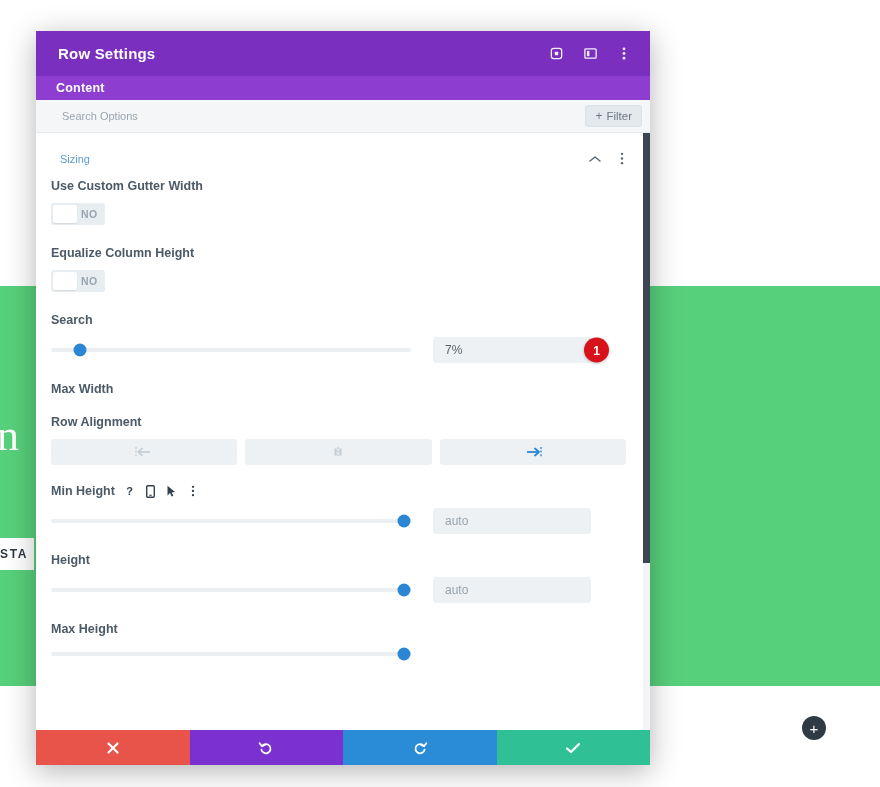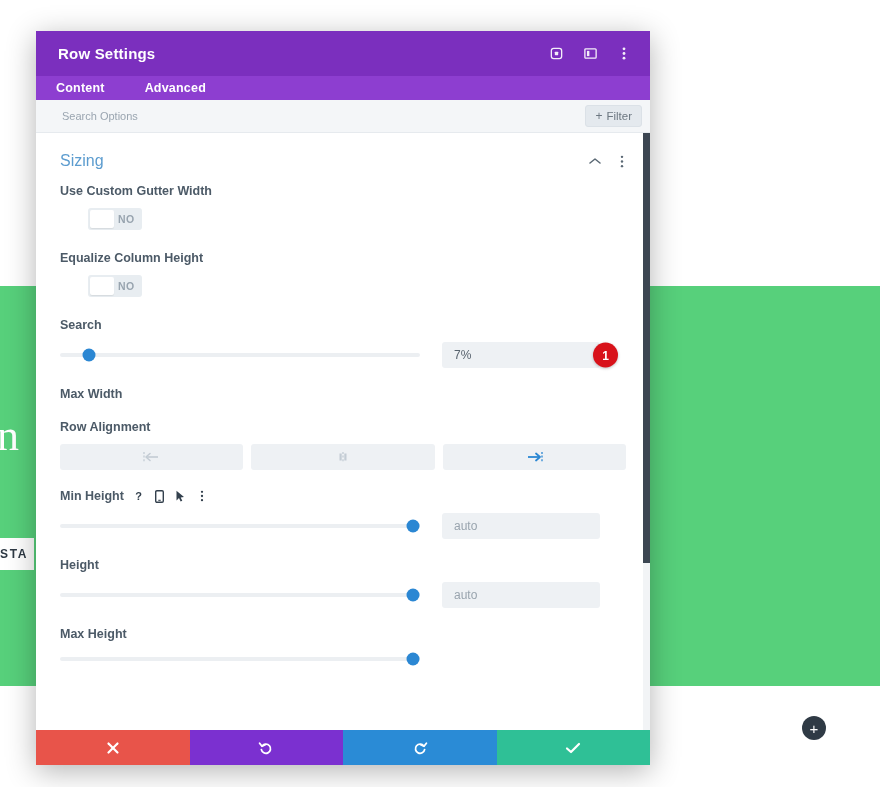--- a/index.html
+++ b/index.html
@@ -226,29 +226,29 @@
 
   
   .section-header {
     display: flex;
     align-items: center;
     padding: 19px 22px 14px 24px;
   }
   .section-title {
     flex: 1;
     color: #5c9ccf;
-    font-size: 16px;
+    font-size: 11px;
     font-weight: normal;
   }
   .section-icons { display: flex; align-items: center; gap: 14px; }
   .sec-icon { width: 13px; height: 13px; display:flex; align-items:center; justify-content:center; cursor: pointer;}
 
   
   .field {
-    padding: 0 24px 0 24px;
+    padding: 0 24px 0 15px;
     margin-bottom: 19px;
   }
   .field-label {
     font-size: 12.5px;
     color: #4c5a67;
     font-weight: bold;
     margin-bottom: 10px;
     display: flex;
     align-items: center;
     gap: 9px;
@@ -264,21 +264,20 @@
   
   .toggle {
     display: inline-flex;
     align-items: center;
     background: #e8edf1;
     border-radius: 3px;
     height: 22px;
     width: 54px;
     padding: 0;
     cursor: pointer;
-    margin-left: 28px;
   }
   .toggle-knob {
     width: 24px;
     height: 18px;
     margin: 2px;
     background: #ffffff;
     border-radius: 2px;
     box-shadow: 0 1px 1px rgba(0,0,0,0.08);
   }
   .toggle-text {
@@ -427,21 +426,20 @@
           <circle cx="2" cy="3" r="1.5" fill="#ffffff"></circle>
           <circle cx="2" cy="8" r="1.5" fill="#ffffff"></circle>
           <circle cx="2" cy="13" r="1.5" fill="#ffffff"></circle>
         </svg>
       </div>
     </div>
   </div>
 
   <div class="modal-tabs">
     <div class="modal-tab">Content</div>
-    <div class="modal-tab">Advanced</div>
   </div>
 
   <div class="modal-search">
     <input class="search-input" type="text" placeholder="Search Options" style="">
     <div class="filter-button">
       <span class="filter-plus">+</span>
       <span>Filter</span>
     </div>
   </div>
 

